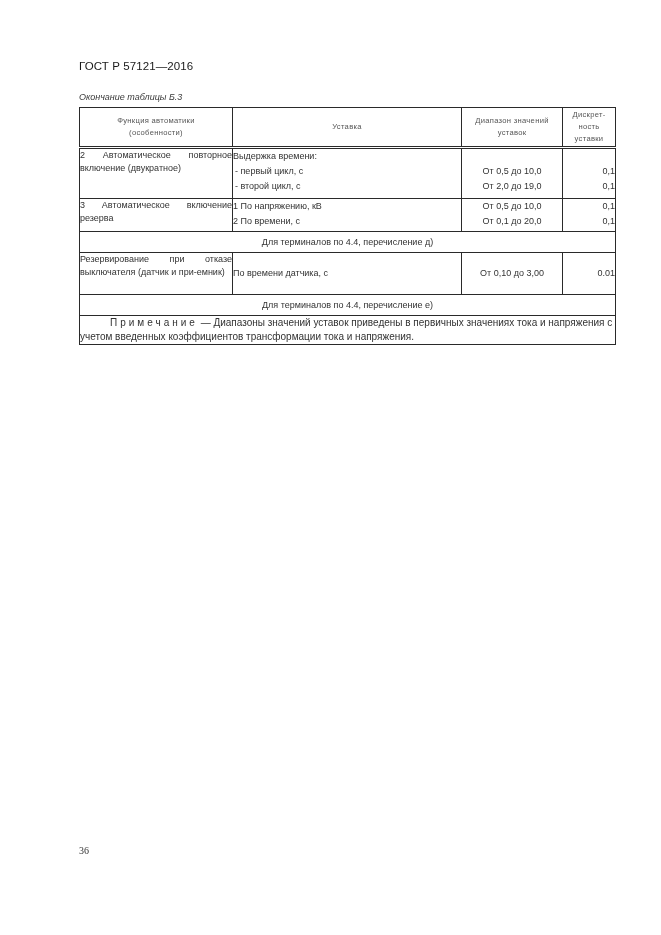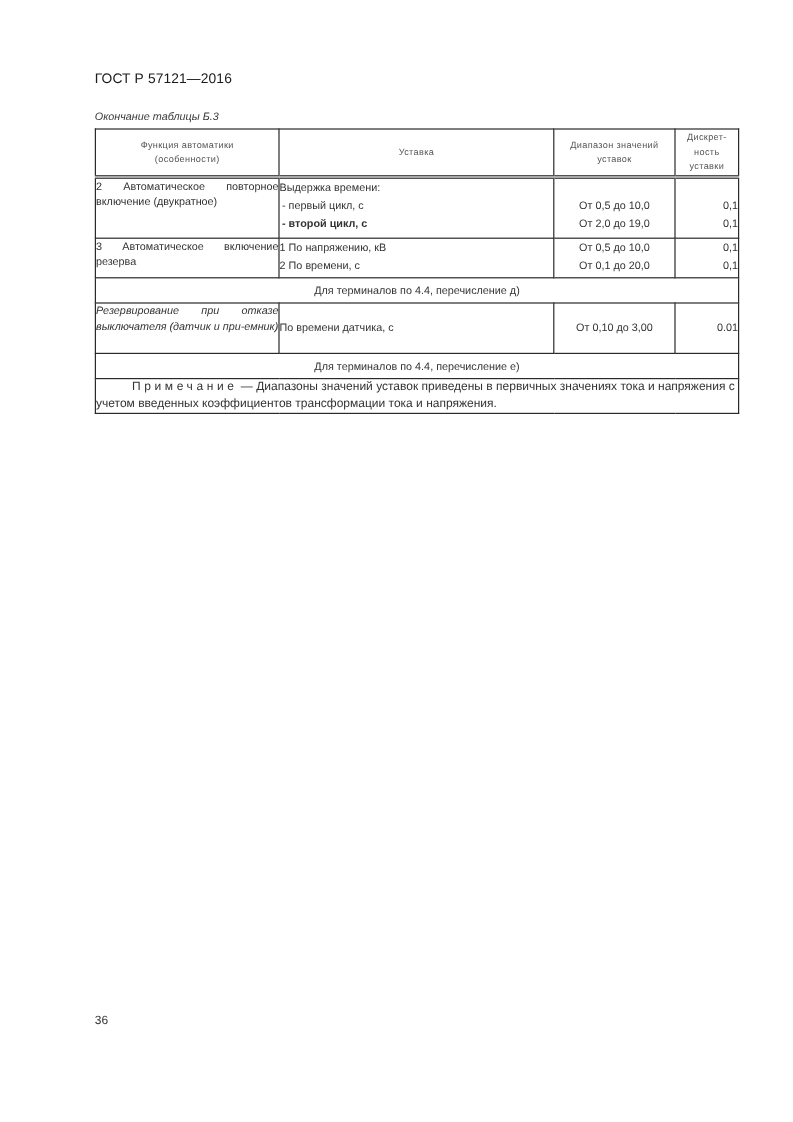--- a/index.html
+++ b/index.html
@@ -33,21 +33,21 @@
   .set { padding: 4px 6px; line-height: 15px; }
   .rng { padding: 4px 4px; line-height: 15px; text-align: center; }
   .dsc { padding: 4px 2px; line-height: 15px; text-align: right; }
   .line { display: block; white-space: nowrap; }
   .blank { display: block; height: 15px; }
   .section td { text-align: center; height: 20px; vertical-align: middle; line-height: 20px; }
   .mid { vertical-align: middle !important; }
   .note td { padding: 4px 6px 6px 6px; line-height: 14px; font-size: 10px; }
   .note-label { letter-spacing: 3px; padding-left: 30px; }
   .page-num {
-    position: absolute; left: 79px; top: 845px; font-size: 10px; color: #333;
+    position: absolute; left: 79px; top: 845px; font-size: 10px; color: #333; font-family: Liberation Serif, serif;
   }
 </style>
 </head>
 <body>
 
 <div class="doc-id">ГОСТ Р 57121—2016</div>
 <div class="caption">Окончание таблицы Б.3</div>
 
 <table class="spec">
   <colgroup>
@@ -76,21 +76,21 @@
       </th>
     </tr>
   </thead>
   <tbody>
 
     <tr style="height:51px;">
       <td class="fn">2 Автоматическое повторное включение (двукратное)</td>
       <td class="set">
         <span class="line">Выдержка времени:</span>
         <span class="line" style="padding-left:2px;">-  первый цикл, с</span>
-        <span class="line" style="padding-left:2px;font-weight:bold;">-  второй цикл, с</span>
+        <span class="line" style="padding-left:2px;">-  второй цикл, с</span>
       </td>
       <td class="rng">
         <span class="blank"></span>
         <span class="line">От 0,5 до 10,0</span>
         <span class="line">От 2,0 до 19,0</span>
       </td>
       <td class="dsc">
         <span class="blank"></span>
         <span class="line">0,1</span>
         <span class="line">0,1</span>
@@ -111,21 +111,21 @@
         <span class="line">0,1</span>
         <span class="line">0,1</span>
       </td>
     </tr>
 
     <tr class="section">
       <td colspan="4">Для терминалов по 4.4, перечисление д)</td>
     </tr>
 
     <tr style="height:42px;">
-      <td class="fn" style="line-height:12.5px;font-style:italic;">Резервирование при отказе выключателя (датчик и при-емник)</td>
+      <td class="fn" style="line-height:12.5px;">Резервирование при отказе выключателя (датчик и при-емник)</td>
       <td class="set mid">По времени датчика, с</td>
       <td class="rng mid">От 0,10 до 3,00</td>
       <td class="dsc mid">0.01</td>
     </tr>
 
     <tr class="section">
       <td colspan="4">Для терминалов по 4.4, перечисление е)</td>
     </tr>
 
 

